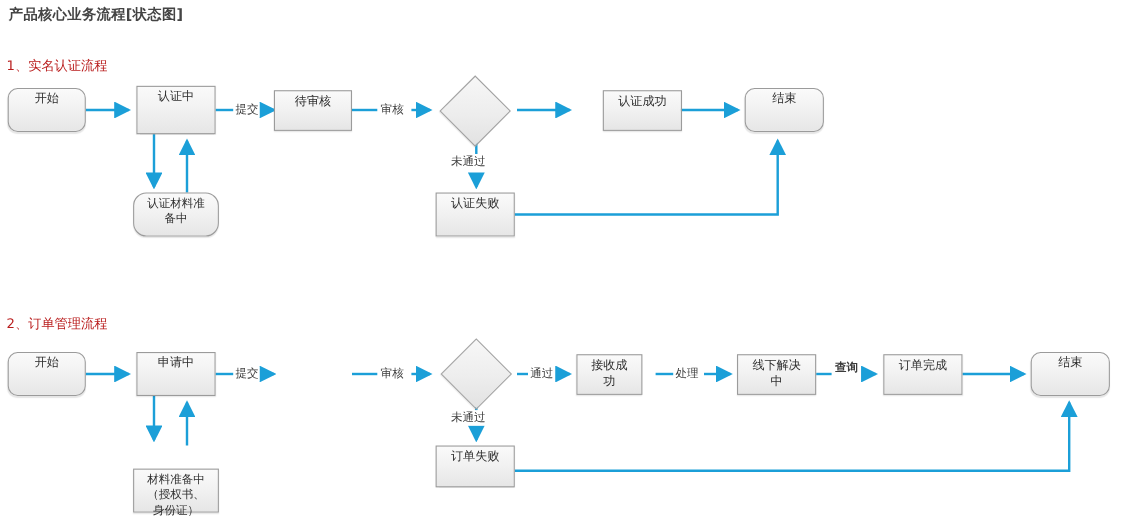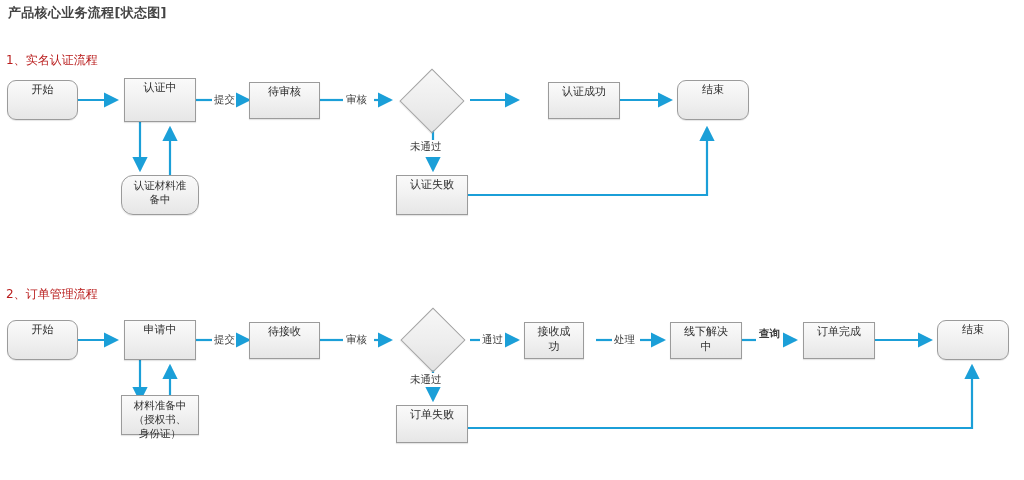--- a/index.html
+++ b/index.html
@@ -171,23 +171,20 @@
   <div class="node rounded" style="left:7px;top:320px;width:71px;height:40px;">
     <span>开始</span>
   </div>
 
   <div class="node" style="left:124px;top:320px;width:72px;height:40px;">
     <span>申请中</span>
   </div>
 
   <div class="edge-label" style="left:213px;top:333px;">提交</div>
 
-  <div class="node" style="left:249px;top:322px;width:71px;height:37px;">
-    <span>待接收</span>
-  </div>
 
   <div class="edge-label" style="left:345px;top:333px;">审核</div>
 
   <div class="diamond" style="left:410px;top:317px;width:46px;height:46px;"></div>
 
   <div class="edge-label" style="left:481px;top:333px;">通过</div>
 
   <div class="edge-label" style="left:409px;top:373px;">未通过</div>
 
   <div class="node" style="left:524px;top:322px;width:60px;height:37px;">
@@ -203,21 +200,21 @@
   <div class="edge-label" style="left:758px;top:327px;font-weight:bold;">查询</div>
 
   <div class="node" style="left:803px;top:322px;width:72px;height:37px;">
     <span>订单完成</span>
   </div>
 
   <div class="node rounded" style="left:937px;top:320px;width:72px;height:40px;">
     <span>结束</span>
   </div>
 
-  <div class="node small" style="left:121px;top:395px;width:78px;height:40px;">
+  <div class="node small" style="left:121px;top:426px;width:78px;height:40px;">
     <span>材料准备中（授权书、身份证）</span>
   </div>
 
   <div class="node" style="left:396px;top:405px;width:72px;height:38px;">
     <span>订单失败</span>
   </div>
 
 </div>
 
 </body></html>

